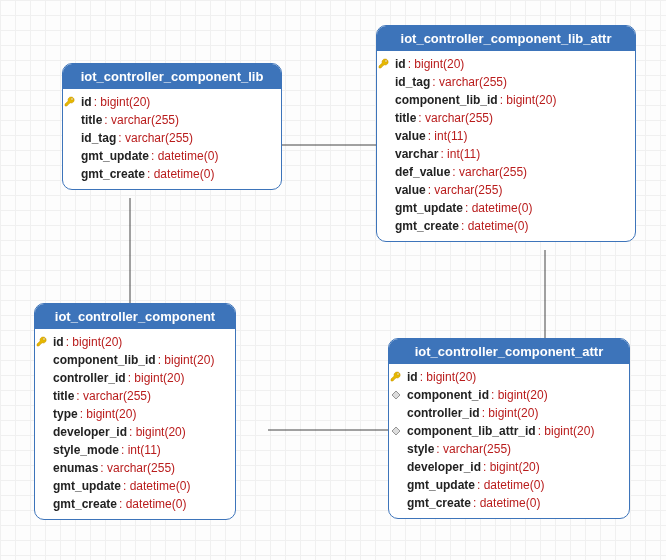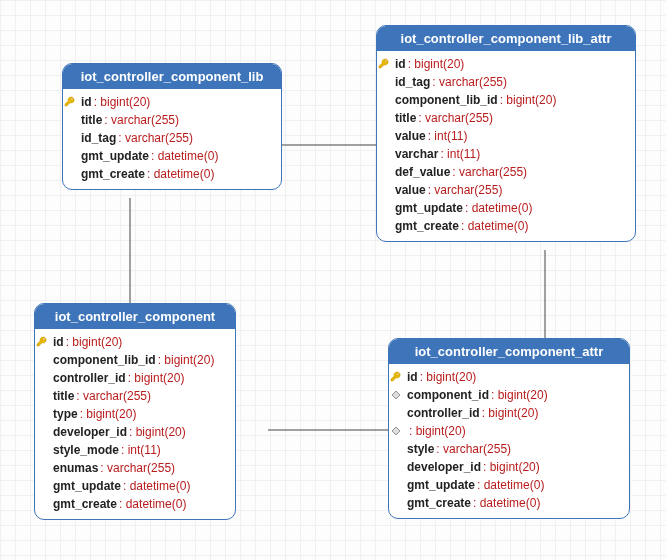--- a/index.html
+++ b/index.html
@@ -251,20 +251,21 @@
           <span class="icon"></span>
           <span class="name">controller_id</span>
           <span class="type">: bigint(20)</span>
         </div>
         <div class="col">
           <span class="icon fk-icon">
             <svg viewBox="0 0 20 20">
               <path fill="#ddd" stroke="#777" stroke-width="1.5" d="M10 2 L18 10 L10 18 L2 10 Z"></path>
             </svg>
           </span>
+          <span class="name">component_lib_attr_id</span>
           <span class="type">: bigint(20)</span>
         </div>
         <div class="col">
           <span class="icon"></span>
           <span class="name">style</span>
           <span class="type">: varchar(255)</span>
         </div>
         <div class="col">
           <span class="icon"></span>
           <span class="name">developer_id</span>

